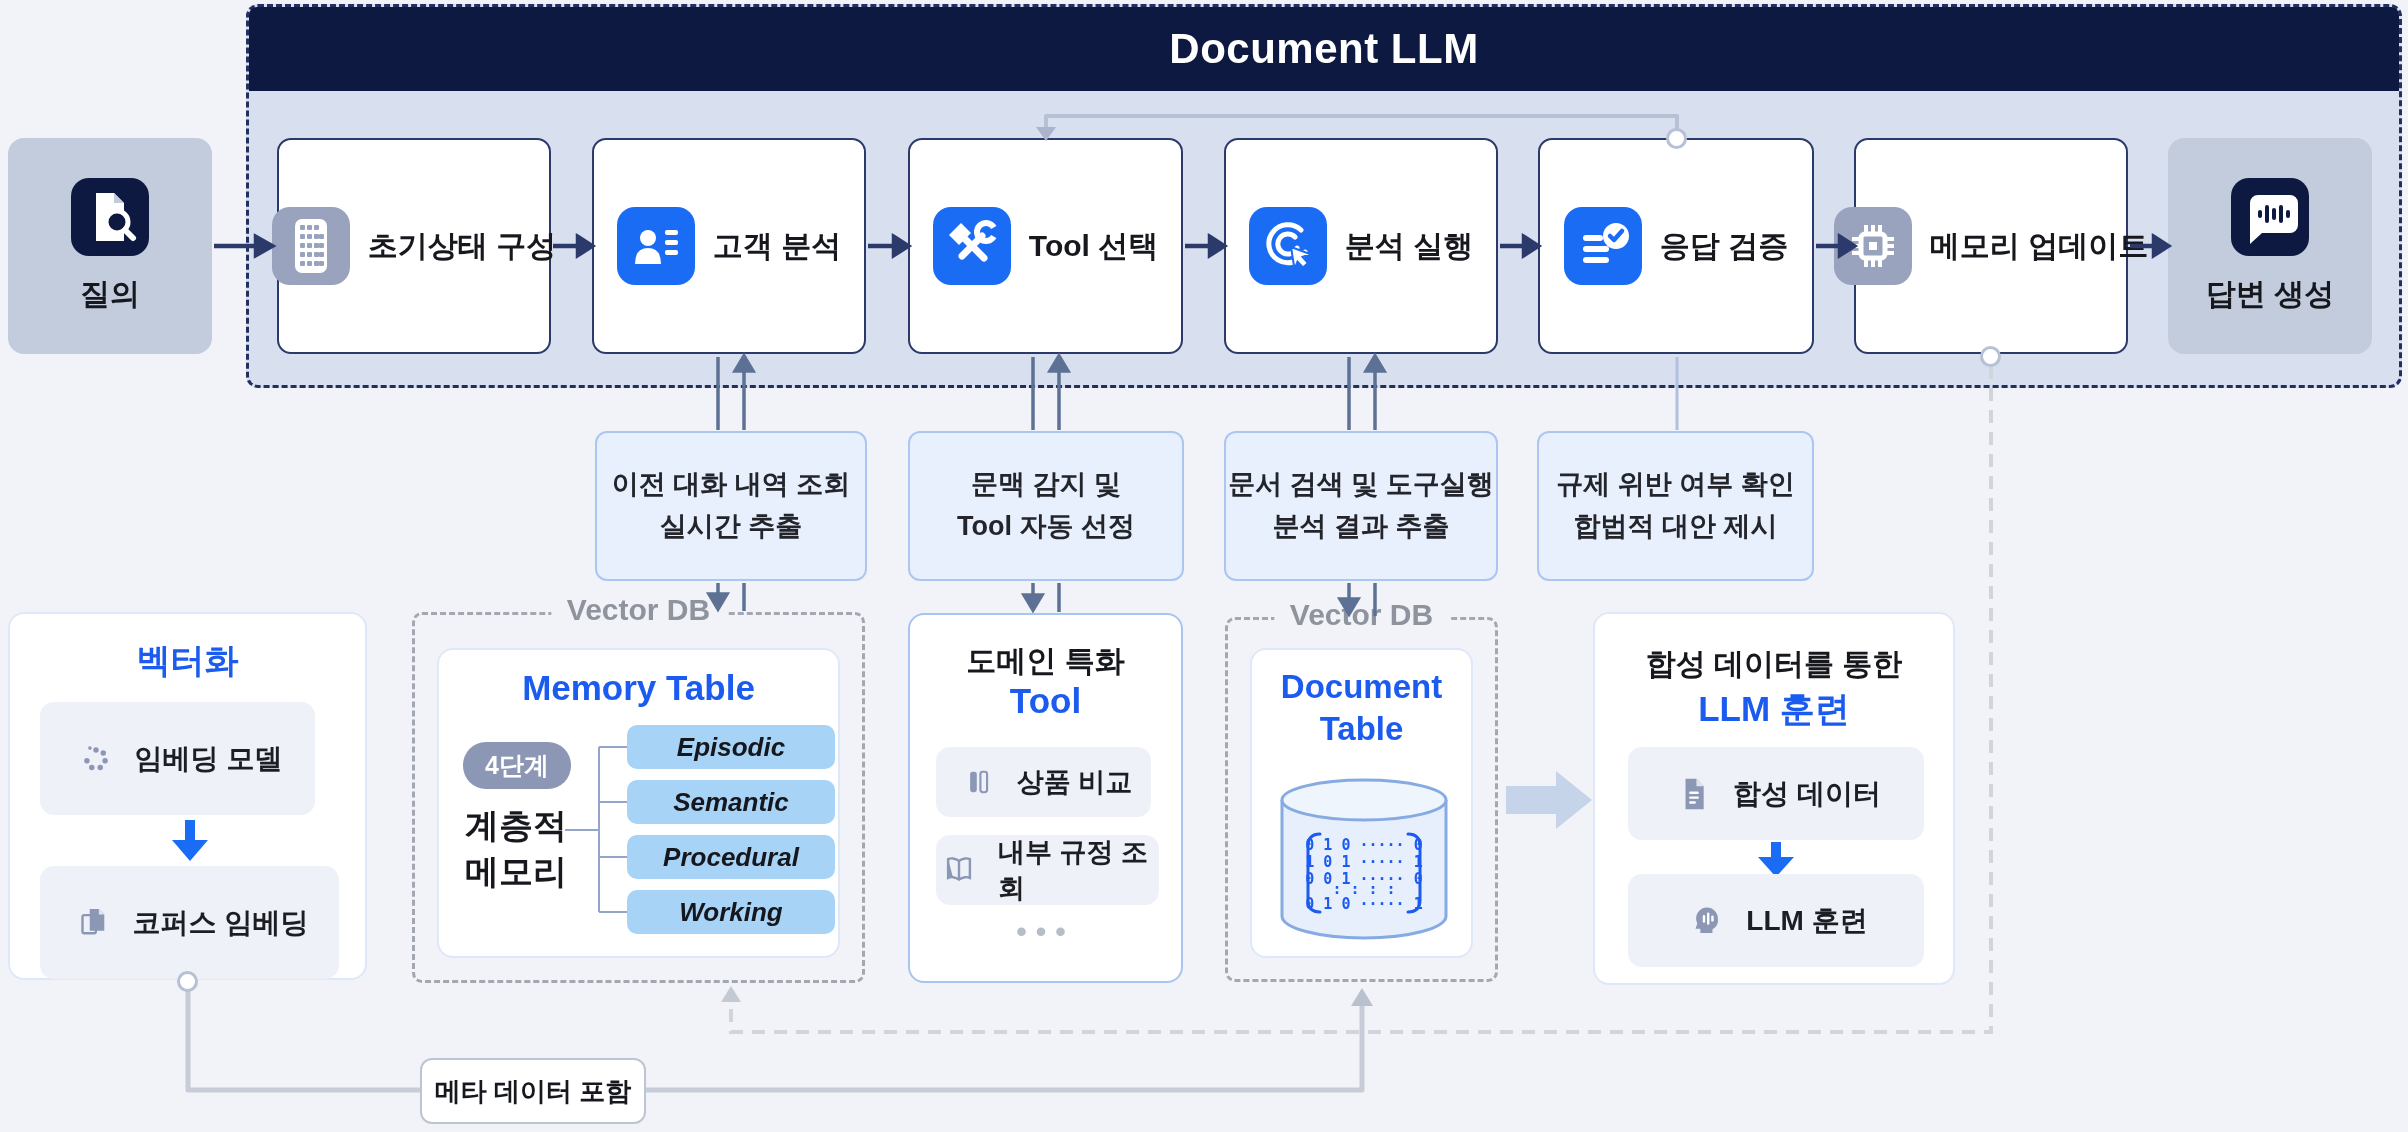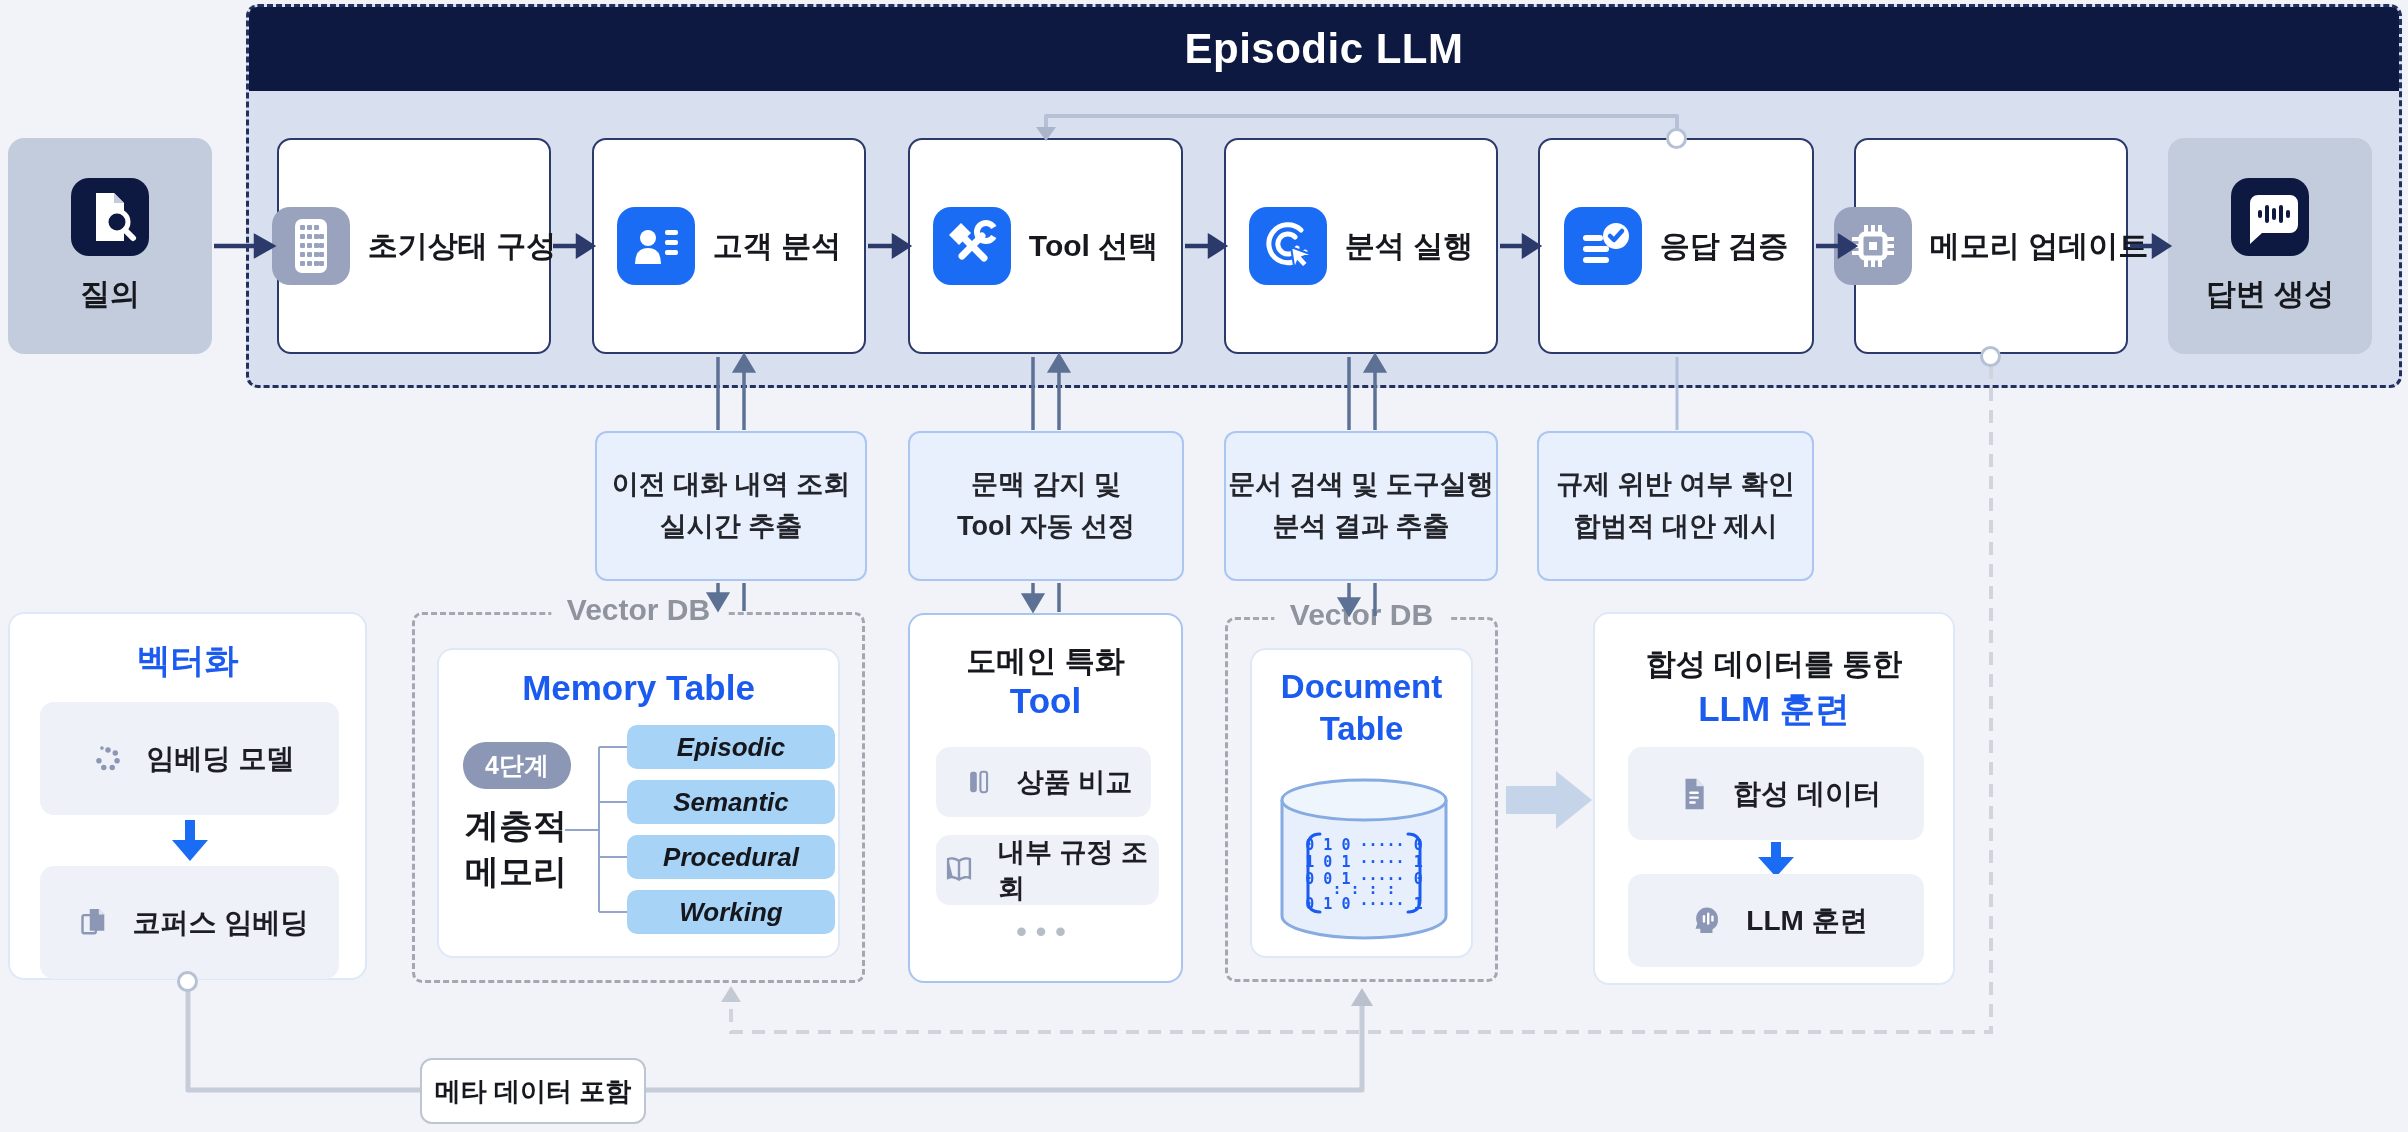--- a/index.html
+++ b/index.html
@@ -51,21 +51,21 @@
   #wires{position:absolute;left:0;top:0;z-index:4;pointer-events:none;}
   .ring{position:absolute;width:15px;height:15px;border:3.5px solid #b7c1d5;border-radius:50%;background:#fff;z-index:5;}
 </style>
 </head>
 <body>
 
 <div id="canvas">
 
   <div id="llm-container">
     <div id="llm-header">
-      <div class="t">Episodic LLM</div>
+      <div class="t">Document LLM</div>
     </div>
   </div>
 
   <svg id="wires" width="2408" height="1132" viewBox="0 0 2408 1132">
 
     <g stroke="#2c3a6b" stroke-width="4.5" fill="#2c3a6b">
       <line x1="214" y1="246" x2="258" y2="246"></line>
         <polygon points="256,237 272,246 256,255"></polygon>
       <line x1="553" y1="246" x2="580" y2="246"></line>
         <polygon points="578,237 592,246 578,255"></polygon>
@@ -276,21 +276,21 @@
     <div>문서 검색 및 도구실행</div>
     <div>분석 결과 추출</div>
   </div>
   <div class="ann" style="left:1537px;width:277px;">
     <div>규제 위반 여부 확인</div>
     <div>합법적 대안 제시</div>
   </div>
 
   <div class="card" style="left:8px;top:612px;width:359px;height:368px;">
     <div class="card-title blue-t" style="top:24px;font-size:34px;">벡터화</div>
-    <div class="row-item" style="left:30px;top:88px;width:299px;height:113px;">
+    <div class="row-item" style="left:30px;top:88px;width:275px;height:113px;">
       <svg viewBox="0 0 76 76">
           <g fill="#8b97b4">
         <circle cx="38" cy="23" r="4.5"></circle>
             <circle cx="50" cy="28" r="4.5"></circle>
             <circle cx="53" cy="41" r="4.5"></circle>
         <circle cx="45" cy="52" r="4.5"></circle>
             <circle cx="31" cy="52" r="4.5"></circle>
             <circle cx="23" cy="41" r="4.5"></circle>
             <circle cx="28" cy="20" r="3"></circle>
           </g>

